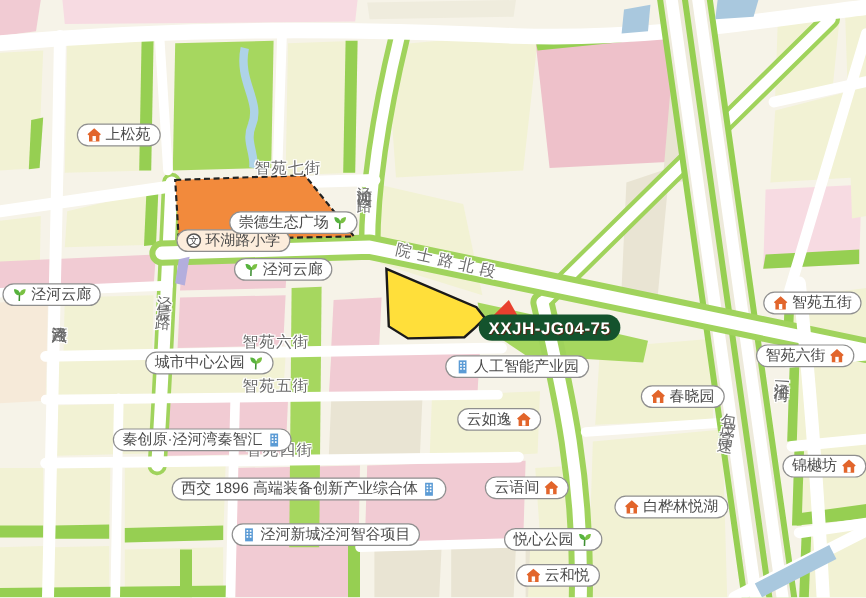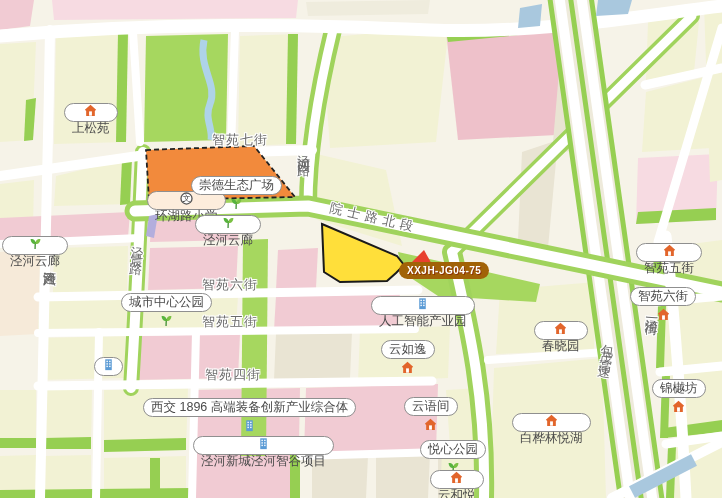--- a/index.html
+++ b/index.html
@@ -1,29 +1,29 @@
 <!DOCTYPE html>
 <html><head>
 <meta charset="utf-8">
 <style>
   html,body{margin:0;padding:0;}
   .stage{position:relative;width:722px;height:498px;overflow:hidden;
          background:#f6f3e8;font-family:"Liberation Sans","DejaVu Sans",sans-serif;}
   svg.map{position:absolute;left:0;top:0;}
   .pill{position:absolute;display:flex;align-items:center;gap:3px;height:19px;
         padding:0 7px;background:#fff;border:1.5px solid #8f8f8f;border-radius:11px;
-        font-size:12.5px;line-height:17px;color:#4a4a4a;white-space:nowrap;box-sizing:border-box;flex-direction:column;}
+        font-size:12.5px;line-height:17px;color:#4a4a4a;white-space:nowrap;box-sizing:border-box;}
   .pill.school-bg{background:#fdeddc;margin-top:37px;}
   .pill .ic{width:13px;height:13px;flex:0 0 auto;display:block;}
   .rlabel{position:absolute;color:#6a6a6a;font-size:13px;white-space:nowrap;
           text-shadow:-1px 0 #fff,1px 0 #fff,0 -1px #fff,0 1px #fff,
                       -1px -1px #fff,1px -1px #fff,-1px 1px #fff,1px 1px #fff;}
   .rlabel.v{writing-mode:vertical-rl;}
-  .badge{position:absolute;left:399px;top:262px;background:#a16207;color:#fff;
-         font-weight:bold;font-size:10px;letter-spacing:.5px;padding:3px 8px;
+  .badge{position:absolute;left:399px;top:262px;background:#14532d;color:#fff;
+         font-weight:bold;font-size:14px;letter-spacing:.5px;padding:3px 8px;
          border-radius:11px;text-shadow:1px 1px 0 rgba(125,15,8,.6);}
 </style>
 </head>
 <body>
 
 <div class="stage">
 
 <svg class="map" width="722" height="498" viewBox="0 0 722 498">
   <defs>
     <symbol id="sym-house" viewBox="0 0 12 12">
@@ -252,20 +252,21 @@
       </svg>
   <span>春晓园</span>
 </div>
 <div class="pill" style="left:381px;top:340px">
   <span>云如逸</span>
   <svg class="ic">
         <use href="#sym-house"></use>
       </svg>
 </div>
 <div class="pill" style="left:94px;top:357px">
+  <span>秦创原·泾河湾秦智汇</span>
   <svg class="ic">
         <use href="#sym-bldg"></use>
       </svg>
 </div>
 <div class="pill" style="left:143px;top:398px">
   <span>西交 1896 高端装备创新产业综合体</span>
   <svg class="ic">
         <use href="#sym-bldg"></use>
       </svg>
 </div>

